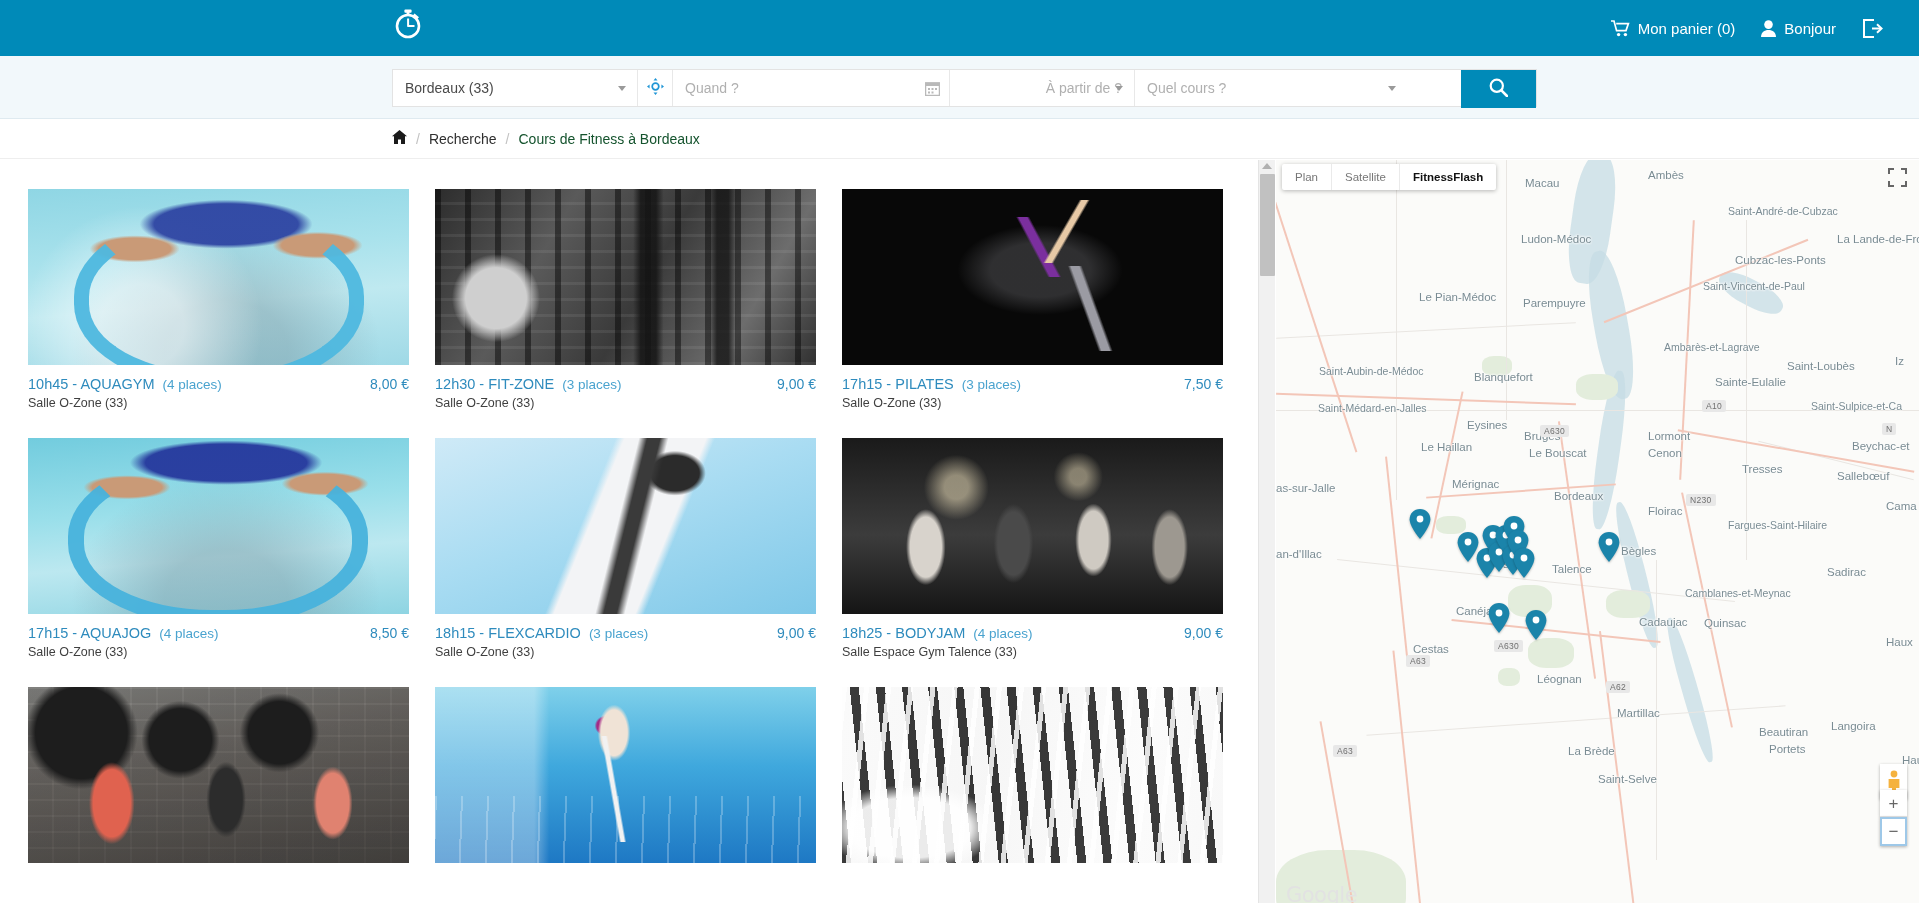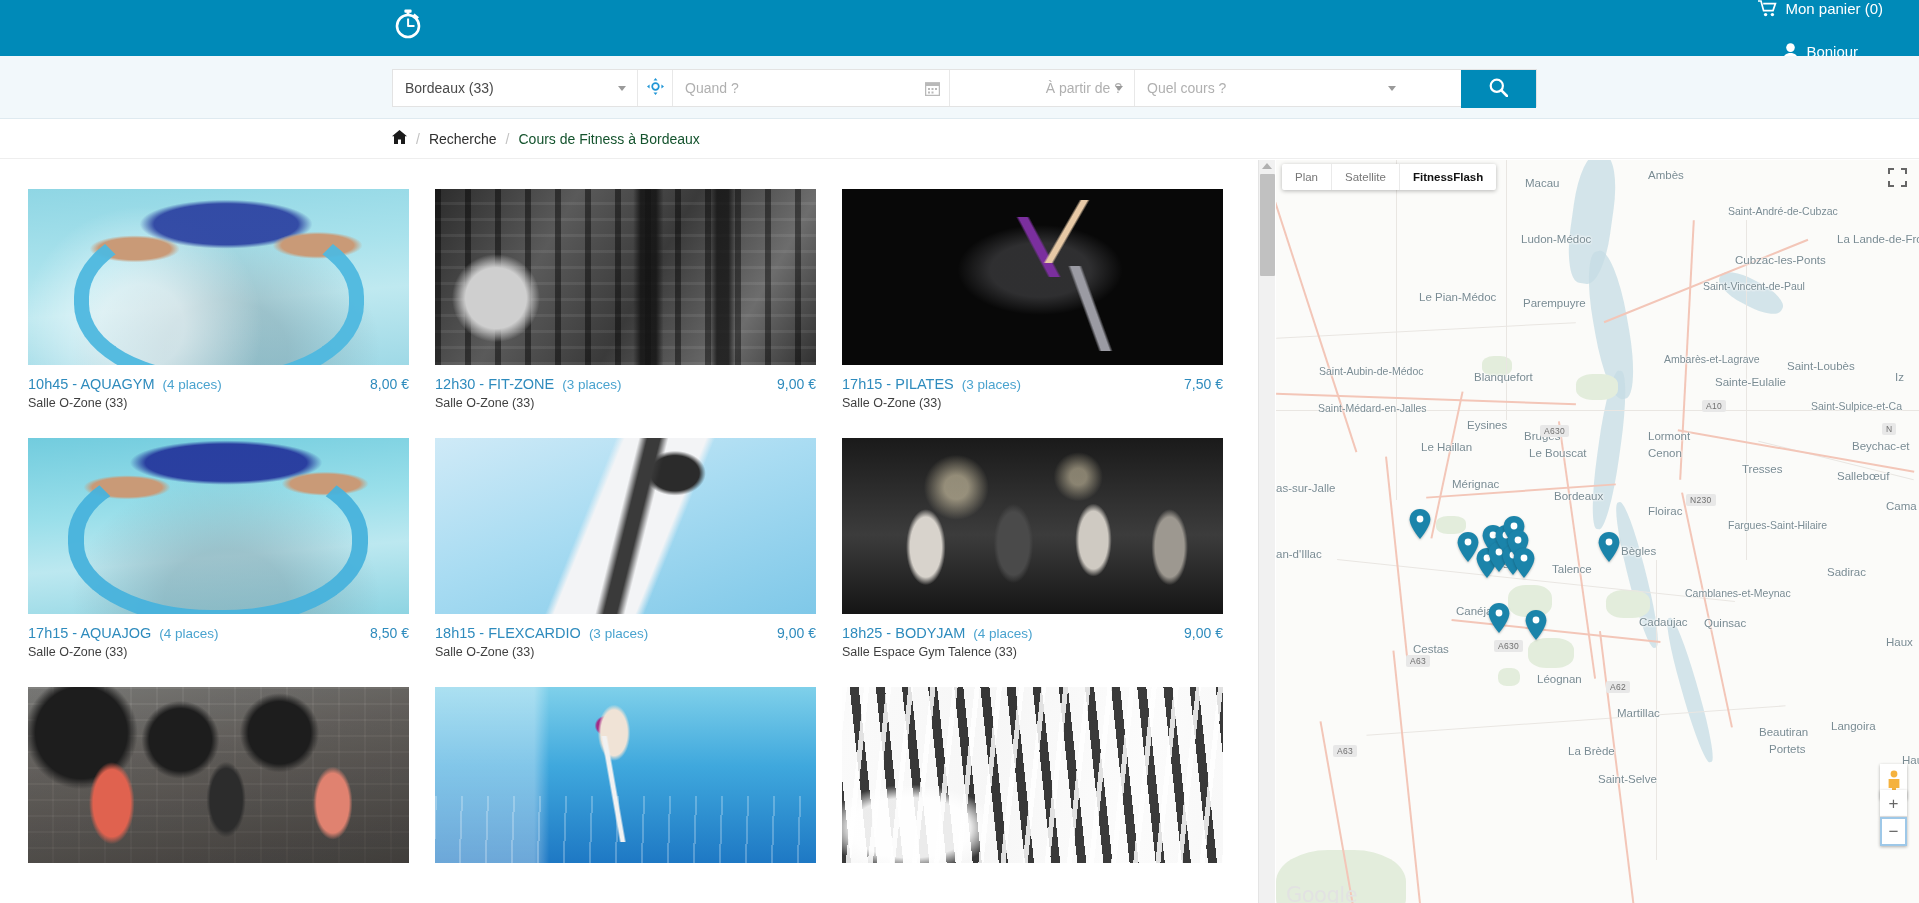--- a/index.html
+++ b/index.html
@@ -12,21 +12,21 @@
 
   
   .header{
     position:absolute; top:0; left:0; width:1919px; height:56px;
     background:#008ab8; display:flex; align-items:center;
   }
   .logo-wrap{ position:absolute; left:392px; top:6px; display:flex; align-items:center; gap:11px; }
   .logo-icon{ width:34px; height:34px; position:relative; }
   .logo-text{ color:#ffffff; font-size:30px; font-weight:400; letter-spacing:.2px; line-height:34px;
               font-family:"DejaVu Sans", sans-serif; }
-  .hdr-right{ position:absolute; right:36px; top:0; height:56px; display:flex; align-items:center; gap:26px;flex-direction:column; }
+  .hdr-right{ position:absolute; right:36px; top:0; height:56px; display:flex; align-items:center; gap:26px; }
   .hdr-item{ display:flex; align-items:center; gap:8px; color:#ffffff; font-size:15px; cursor:pointer; }
   .hdr-item svg{ display:block; }
 
   
   .searchbar-band{
     position:absolute; top:56px; left:0; width:1919px; height:63px;
     background:#f2f8fb; border-bottom:1px solid #dfeaf0;
   }
   .searchbar{
     position:absolute; top:69px; left:392px; width:1145px; height:38px;
@@ -515,35 +515,35 @@
   <div id="map-labels">
       <div class="map-label" style="left: 249px; top: 17px;">Macau</div>
       <div class="map-label" style="left: 372px; top: 9px;">Ambès</div>
       <div class="map-label sm" style="left: 452px; top: 45px;">Saint-André-de-Cubzac</div>
       <div class="map-label" style="left: 561px; top: 73px;">La Lande-de-Fro</div>
       <div class="map-label" style="left: 245px; top: 73px;">Ludon-Médoc</div>
       <div class="map-label" style="left: 459px; top: 94px;">Cubzac-les-Ponts</div>
       <div class="map-label sm" style="left: 427px; top: 120px;">Saint-Vincent-de-Paul</div>
       <div class="map-label" style="left: 143px; top: 121px; margin-top: 10px;">Le Pian-Médoc</div>
       <div class="map-label" style="left: 247px; top: 137px;">Parempuyre</div>
-      <div class="map-label sm" style="left: 388px; top: 193px;">Ambarès-et-Lagrave</div>
+      <div class="map-label sm" style="left: 388px; top: 181px;">Ambarès-et-Lagrave</div>
       <div class="map-label sm" style="left: 43px; top: 205px;">Saint-Aubin-de-Médoc</div>
       <div class="map-label" style="left: 511px; top: 200px;">Saint-Loubès</div>
       <div class="map-label" style="left: 198px; top: 211px;">Blanquefort</div>
       <div class="map-label" style="left: 439px; top: 216px;">Sainte-Eulalie</div>
       <div class="map-label sm" style="left: 42px; top: 242px;">Saint-Médard-en-Jalles</div>
       <div class="map-label sm" style="left: 535px; top: 240px;">Saint-Sulpice-et-Ca</div>
       <div class="map-label" style="left: 191px; top: 259px;">Eysines</div>
       <div class="map-label" style="left: 248px; top: 270px;">Bruges</div>
       <div class="map-label" style="left: 372px; top: 270px;">Lormont</div>
       <div class="map-label" style="left: 145px; top: 281px;">Le Haillan</div>
       <div class="map-label" style="left: 253px; top: 287px;">Le Bouscat</div>
       <div class="map-label" style="left: 576px; top: 280px;">Beychac-et</div>
       <div class="map-label" style="left: 372px; top: 287px;">Cenon</div>
-      <div class="map-label" style="left: 619px; top: 195px; margin-top: 16px;">Iz</div>
+      <div class="map-label" style="left: 619px; top: 195px;">Iz</div>
       <div class="map-label" style="left: 176px; top: 318px;">Mérignac</div>
       <div class="map-label" style="left: 466px; top: 303px;">Tresses</div>
       <div class="map-label" style="left: 561px; top: 310px;">Sallebœuf</div>
       <div class="map-label" style="left: 0px; top: 322px;">as-sur-Jalle</div>
       <div class="map-label" style="left: 278px; top: 330px;">Bordeaux</div>
       <div class="map-label" style="left: 372px; top: 345px;">Floirac</div>
       <div class="map-label" style="left: 610px; top: 340px;">Cama</div>
       <div class="map-label sm" style="left: 452px; top: 359px;">Fargues-Saint-Hilaire</div>
       <div class="map-label" style="left: 0px; top: 388px;">an-d'Illac</div>
       <div class="map-label" style="left: 345px; top: 385px;">Bègles</div>

